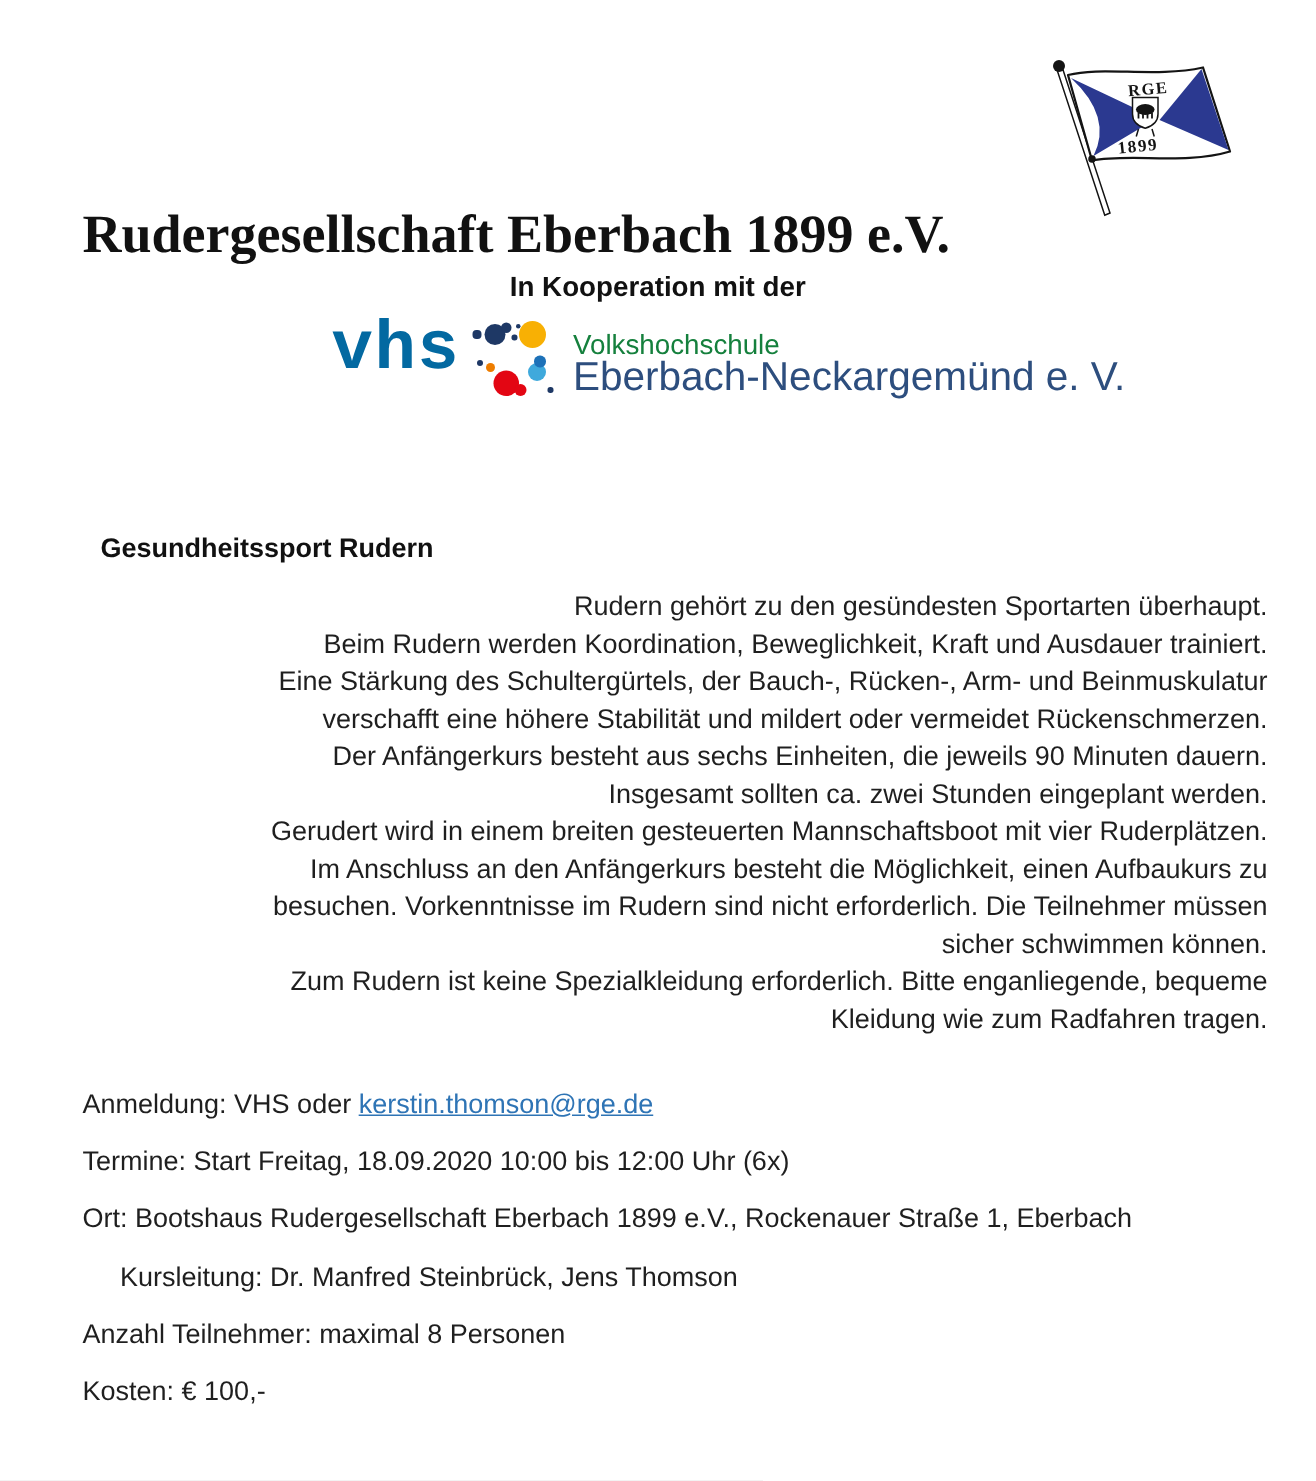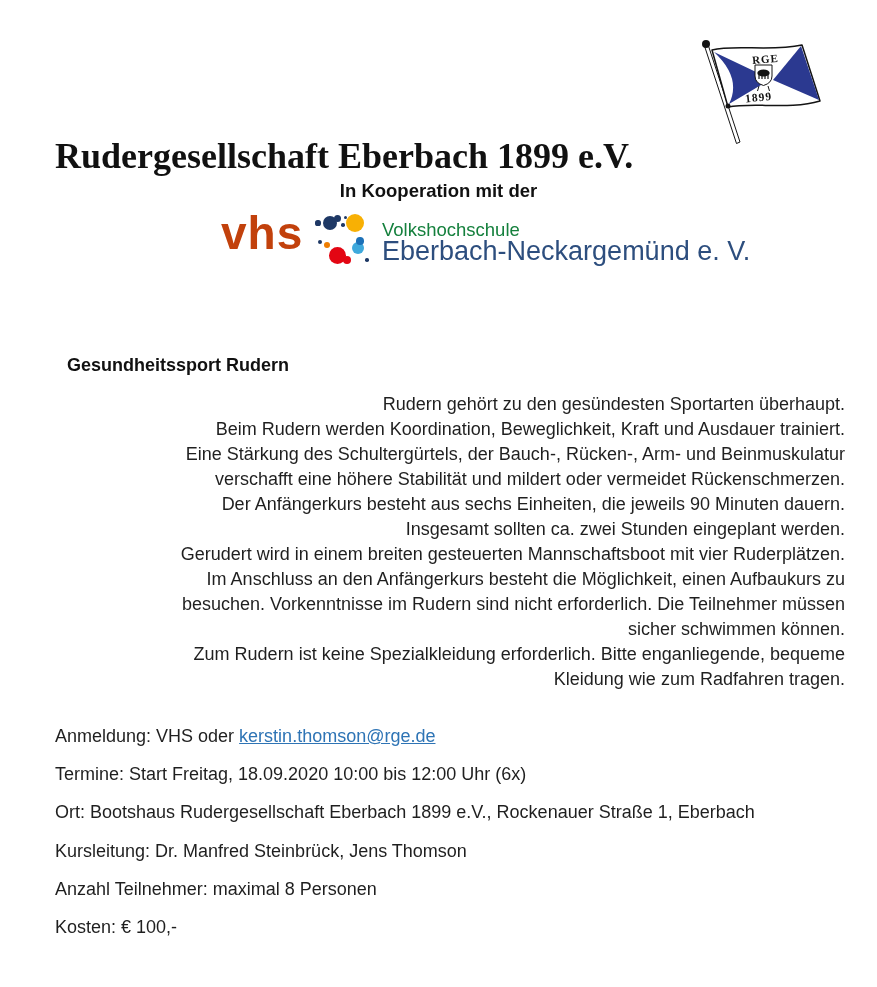--- a/index.html
+++ b/index.html
@@ -22,21 +22,22 @@
     color:#111;white-space:nowrap;
   }
   .subtitle{
     position:absolute;left:0;top:165px;width:877px;
     text-align:center;font-weight:bold;font-size:18.5px;line-height:25px;color:#111;margin-top:13px;
   }
   
   .vhs-word{
     position:absolute;left:221px;top:209px;
     font-weight:bold;font-size:46px;line-height:48px;letter-spacing:1px;
-    color:#c2410c;
+    color:#0369a1;
+    font-family:Liberation Mono, monospace;
   }
   .vhs-dots{position:absolute;left:312px;top:211px;width:60px;height:56px;}
   .vhs-dots .dot{position:absolute;border-radius:50%;}
   .d-navy{background:#1E3865;}
   .d-yellow{background:#F8B004;}
   .d-orange{background:#EE7D00;}
   .d-red{background:#E30613;}
   .d-lblue{background:#3FA9DC;}
   .d-mblue{background:#1D71B8;}
   .dot1{left:3.4px;top:9.4px;width:5.2px;height:5.2px;}
@@ -62,21 +63,21 @@
   }
   .course-body{
     position:absolute;left:55px;top:392px;width:790px;
     font-size:18px;line-height:25px;white-space:pre-line;text-align:right;
   }
   
   .detail{position:absolute;left:55px;font-size:18px;line-height:25px;white-space:nowrap;}
   .det-anmeldung{top:724px;}
   .det-termine{top:762px;}
   .det-ort{top:800px;}
-  .det-kursleitung{top:839px;}
+  .det-kursleitung{top:839px;margin-left:25px;}
   .det-teilnehmer{top:877px;}
   .det-kosten{top:915px;}
   .email-link{color:#2E74B5;text-decoration:underline;cursor:pointer;}
 </style>
 </head>
 <body>
 
 <div class="page">
 
   <div class="rge-flag">

